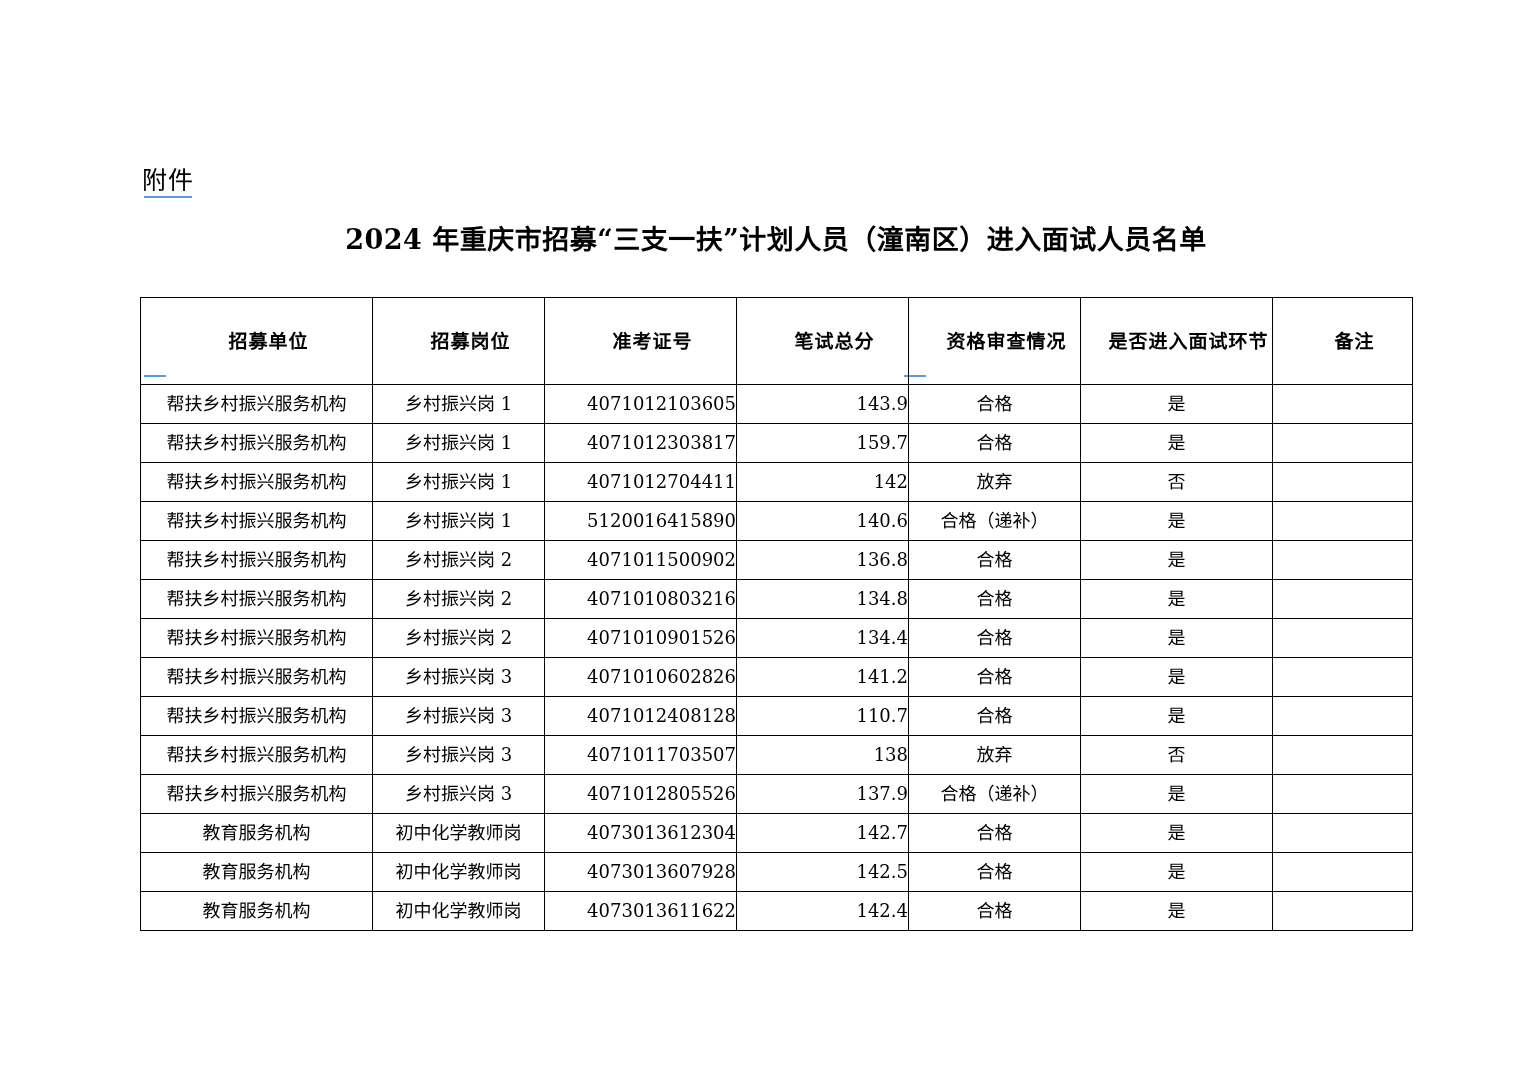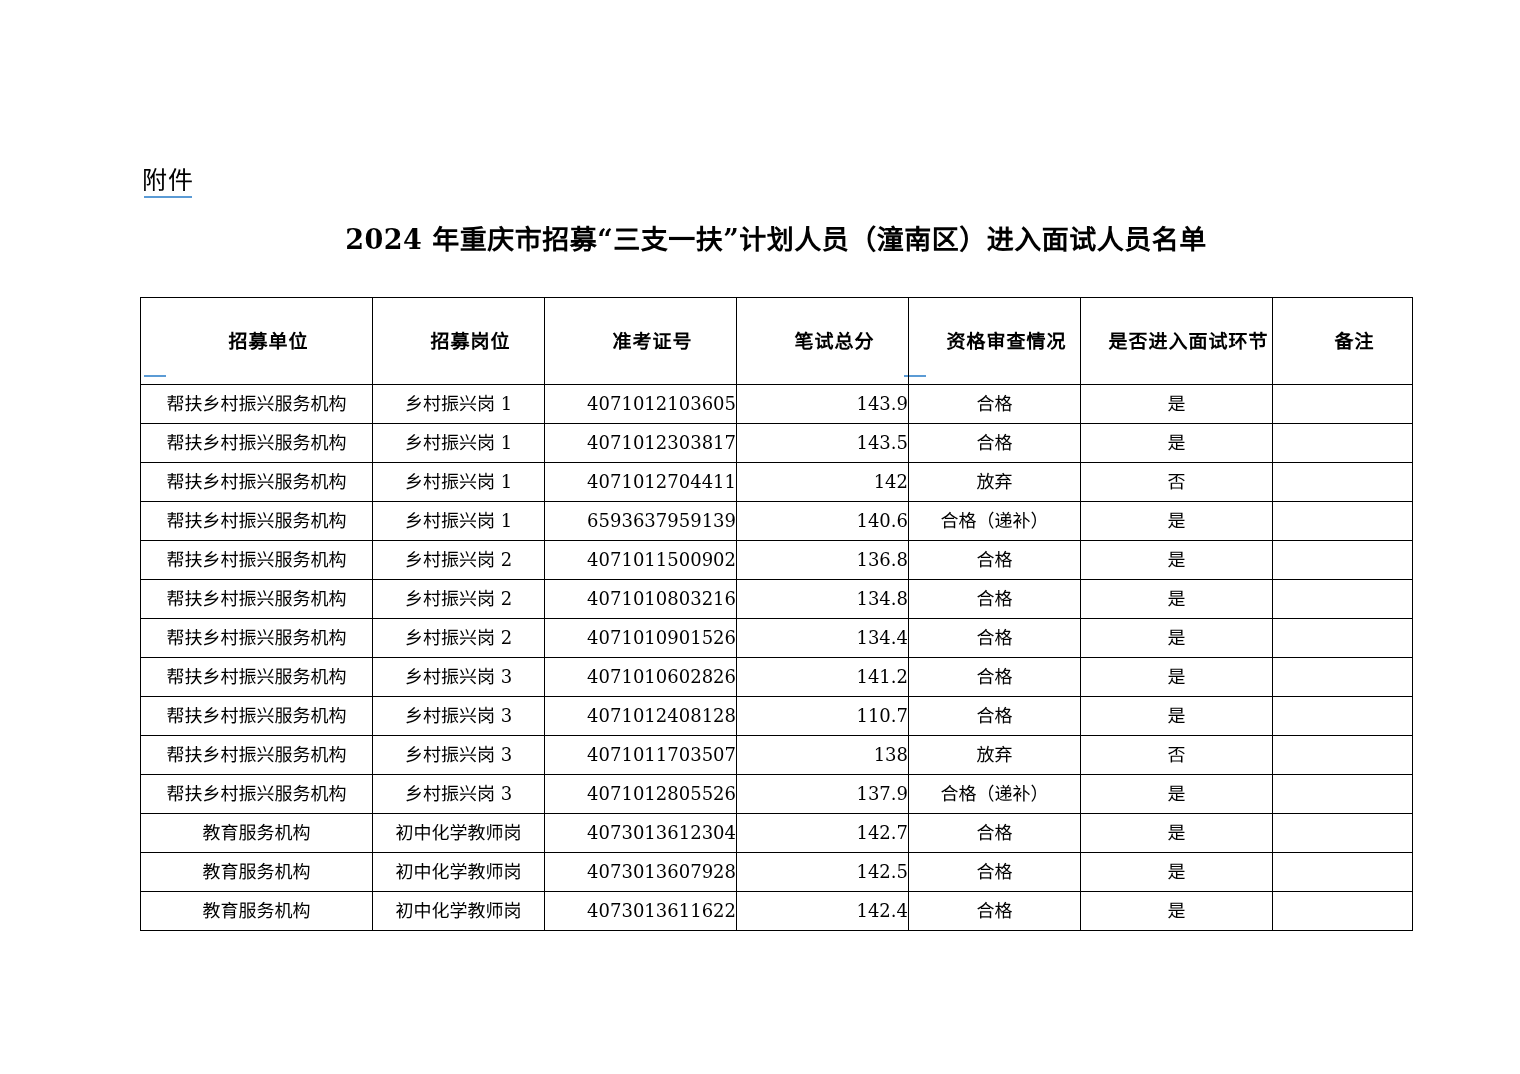--- a/index.html
+++ b/index.html
@@ -145,38 +145,38 @@
             <td class="num">4071012103605</td>
             <td class="num">143.9</td>
             <td>合格</td>
             <td>是</td>
             <td></td>
           </tr>
           <tr>
             <td>帮扶乡村振兴服务机构</td>
             <td>乡村振兴岗 1</td>
             <td class="num">4071012303817</td>
-            <td class="num">143.5</td>
+            <td class="num">159.7</td>
             <td>合格</td>
             <td>是</td>
             <td></td>
           </tr>
           <tr>
             <td>帮扶乡村振兴服务机构</td>
             <td>乡村振兴岗 1</td>
             <td class="num">4071012704411</td>
             <td class="num">142</td>
             <td>放弃</td>
             <td>否</td>
             <td></td>
           </tr>
           <tr>
             <td>帮扶乡村振兴服务机构</td>
             <td>乡村振兴岗 1</td>
-            <td class="num">6593637959139</td>
+            <td class="num">5120016415890</td>
             <td class="num">140.6</td>
             <td>合格（递补）</td>
             <td>是</td>
             <td></td>
           </tr>
           <tr>
             <td>帮扶乡村振兴服务机构</td>
             <td>乡村振兴岗 2</td>
             <td class="num">4071011500902</td>
             <td class="num">136.8</td>

